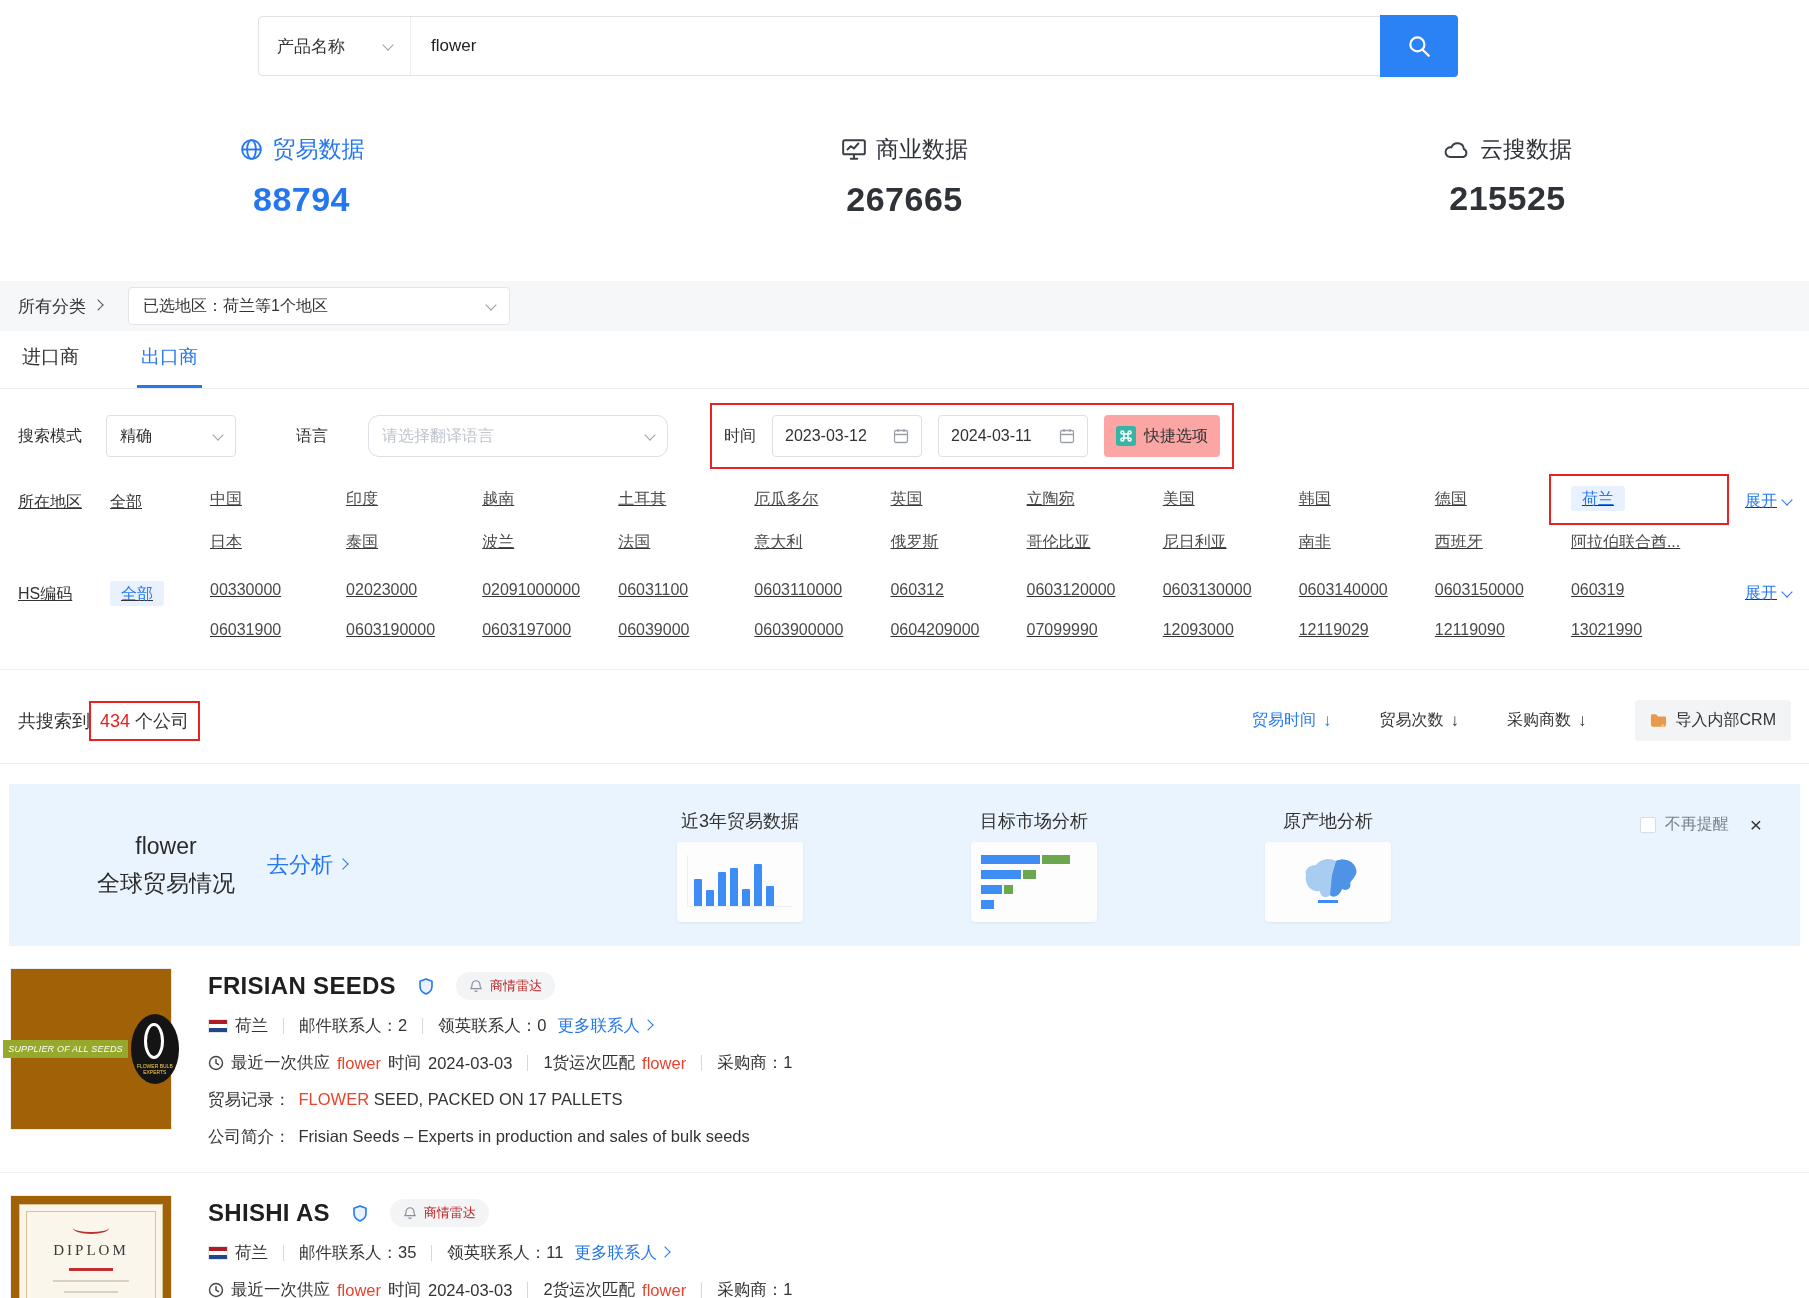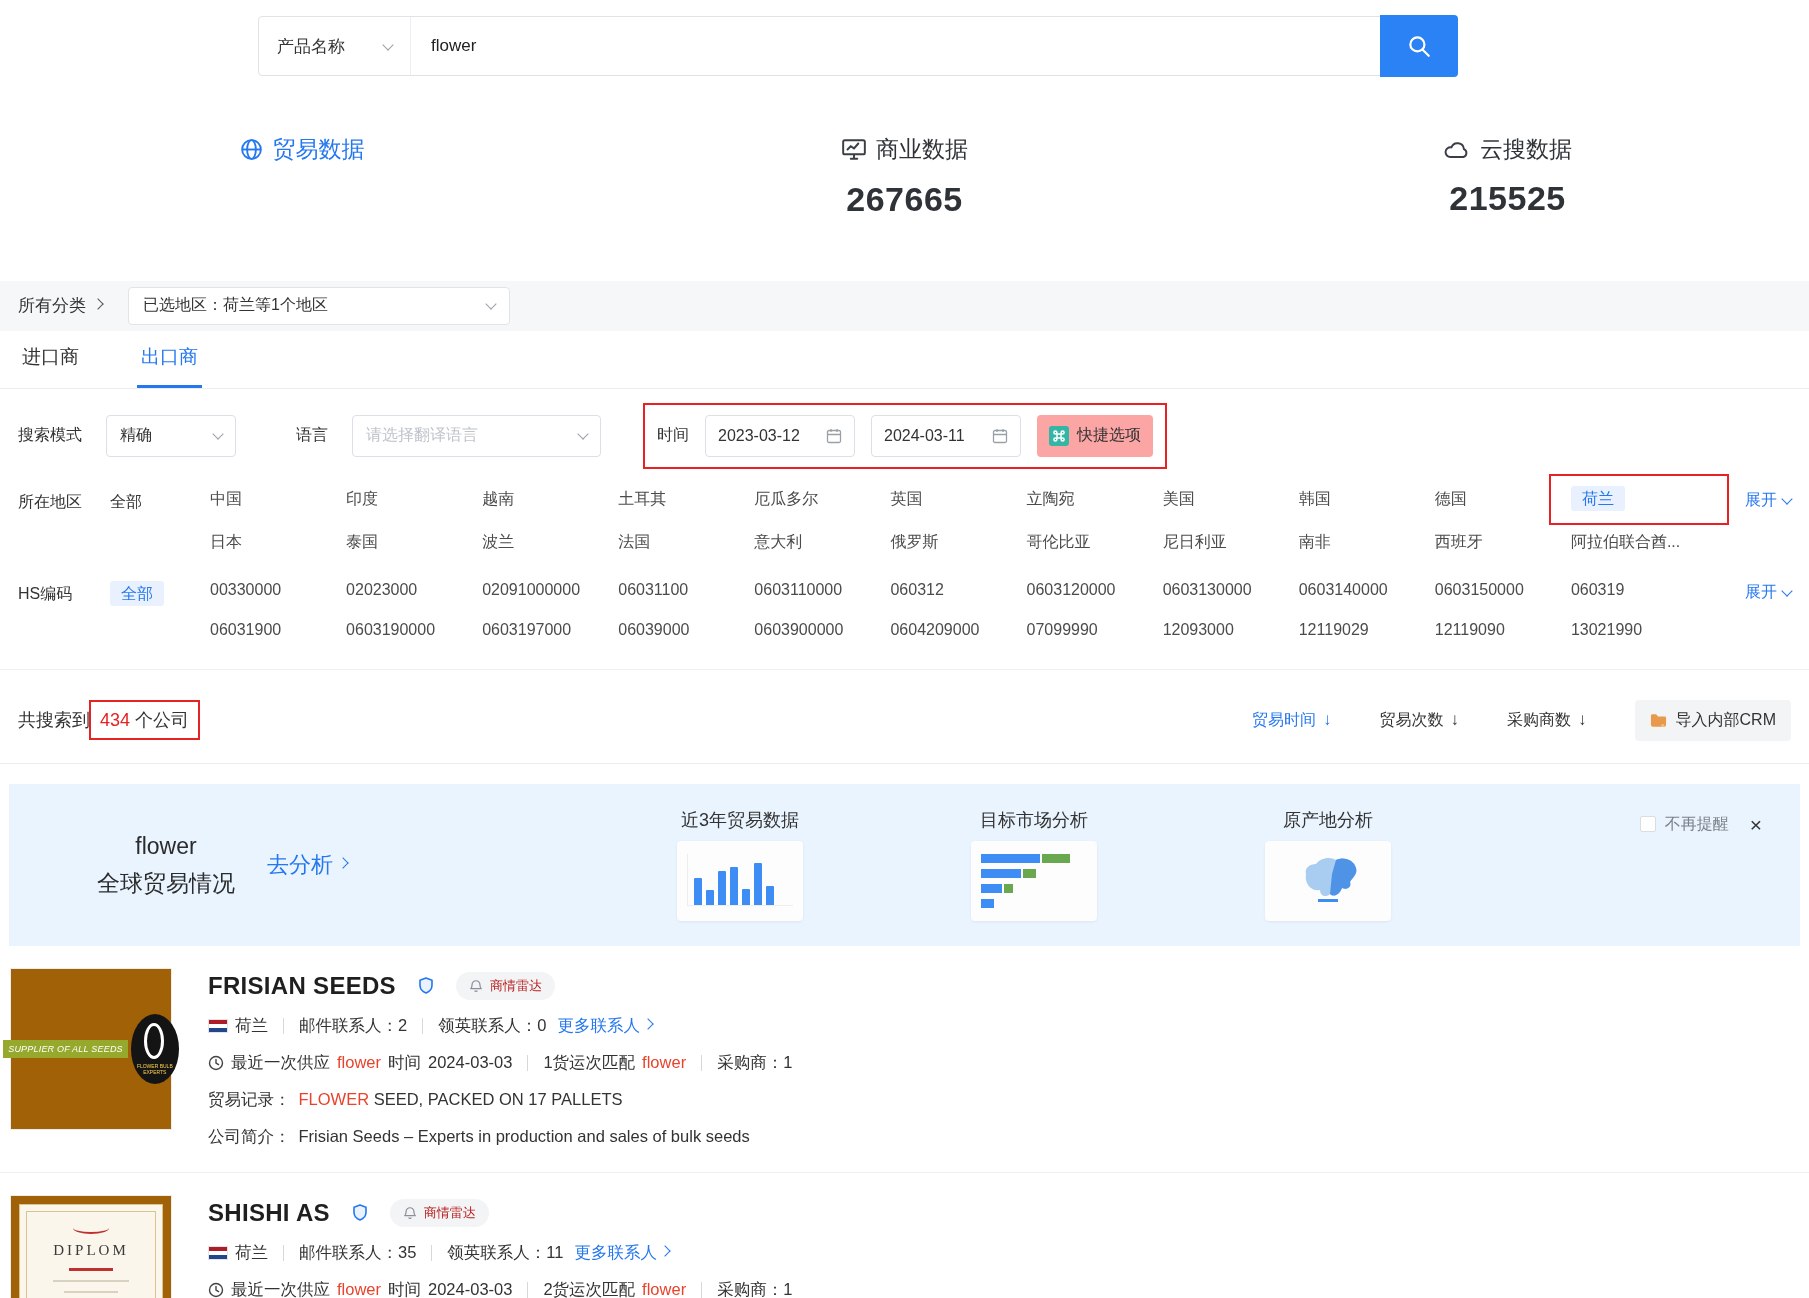--- a/index.html
+++ b/index.html
@@ -48,32 +48,32 @@
   .tab.active { color:#2577f0; border-bottom-color:#2577f0; }
 
   
   .filters { padding:26px 18px 30px; border-bottom:1px solid #eef0f2; }
   .frow1 { display:flex; align-items:center; }
   .flabel { font-size:16px; color:#333; }
   .sel { height:42px; border:1px solid #dcdfe6; border-radius:4px; display:flex; align-items:center;
     justify-content:space-between; padding:0 13px; font-size:16px; color:#333; background:#fff; cursor:pointer; }
   .sel.mode { width:130px; margin-left:24px; }
   .lang-label { margin-left:60px; }
-  .sel.lang { width:249px; margin-left:24px; color:#c0c4cc; }
+  .sel.lang { width:300px; margin-left:40px; color:#c0c4cc;border-radius:11px; }
   .annot { position:relative; }
   .annot::after { content:""; position:absolute; border:2px solid #e62222; pointer-events:none; }
   .time-group { margin-left:56px; display:flex; align-items:center; gap:16px; }
   .time-group.annot::after { inset:-12px -14px; }
   .date-box { width:150px; height:42px; border:1px solid #dcdfe6; border-radius:4px; display:flex;
     align-items:center; justify-content:space-between; padding:0 12px; font-size:16px; color:#333; background:#fff; }
   .quick-btn { display:flex; align-items:center; gap:8px; height:42px; padding:0 12px; background:#fca5a5;
     border:none; border-radius:4px; font-size:16px; color:#333; cursor:pointer; font-family:inherit; }
   .quick-ico { width:20px; height:20px; background:#35b5a5; border-radius:3px; display:flex;
     align-items:center; justify-content:center; }
-  .frow2 { display:flex; margin-top:32px; }
+  .frow2 { display:flex; margin-top:32px;text-decoration:underline; }
   .frow2.hs { margin-top:28px; }
   .flabel.col { width:92px; flex:none; padding-top:3px; }
   .all-cell { width:100px; flex:none; padding-top:3px; font-size:16px; color:#333; cursor:pointer; }
   .pill { background:#e8f1fd; color:#2577f0; padding:4px 11px; border-radius:3px; }
   .opt-grid { flex:1; display:grid; grid-template-columns:repeat(11,1fr); row-gap:22px;
     font-size:16px; color:#4b4b4b; }
   .opt-grid > span { cursor:pointer; }
   .sel-region { color:#2577f0; background:#e8f1fd; padding:4px 11px; border-radius:3px; }
   .region-annot.annot::after { inset:-15px -22px; }
   .expand { width:84px; flex:none; display:flex; align-items:center; gap:6px; color:#2577f0;
@@ -173,20 +173,21 @@
 <section class="stats">
   <div class="stat active">
     <span class="stat-top">
       <svg width="25" height="25" viewBox="0 0 24 24" fill="none" stroke="#2577f0" stroke-width="1.8">
           <circle cx="12" cy="12" r="9"></circle>
           <ellipse cx="12" cy="12" rx="4.2" ry="9"></ellipse>
           <path d="M3.5 12h17"></path>
         </svg>
       <span>贸易数据</span>
     </span>
+    <div class="stat-val">88794</div>
   </div>
   <div class="stat">
     <span class="stat-top">
       <svg width="26" height="24" viewBox="0 0 24 22" fill="none" stroke="#3a3f46" stroke-width="1.8" stroke-linecap="round">
           <rect x="2" y="2" width="20" height="13" rx="1.5"></rect>
           <path d="M6 10.5l3-3 3 2 4-4.5"></path>
           <path d="M9 19h6M12 15.5V19"></path>
         </svg>
       <span>商业数据</span>
     </span>

